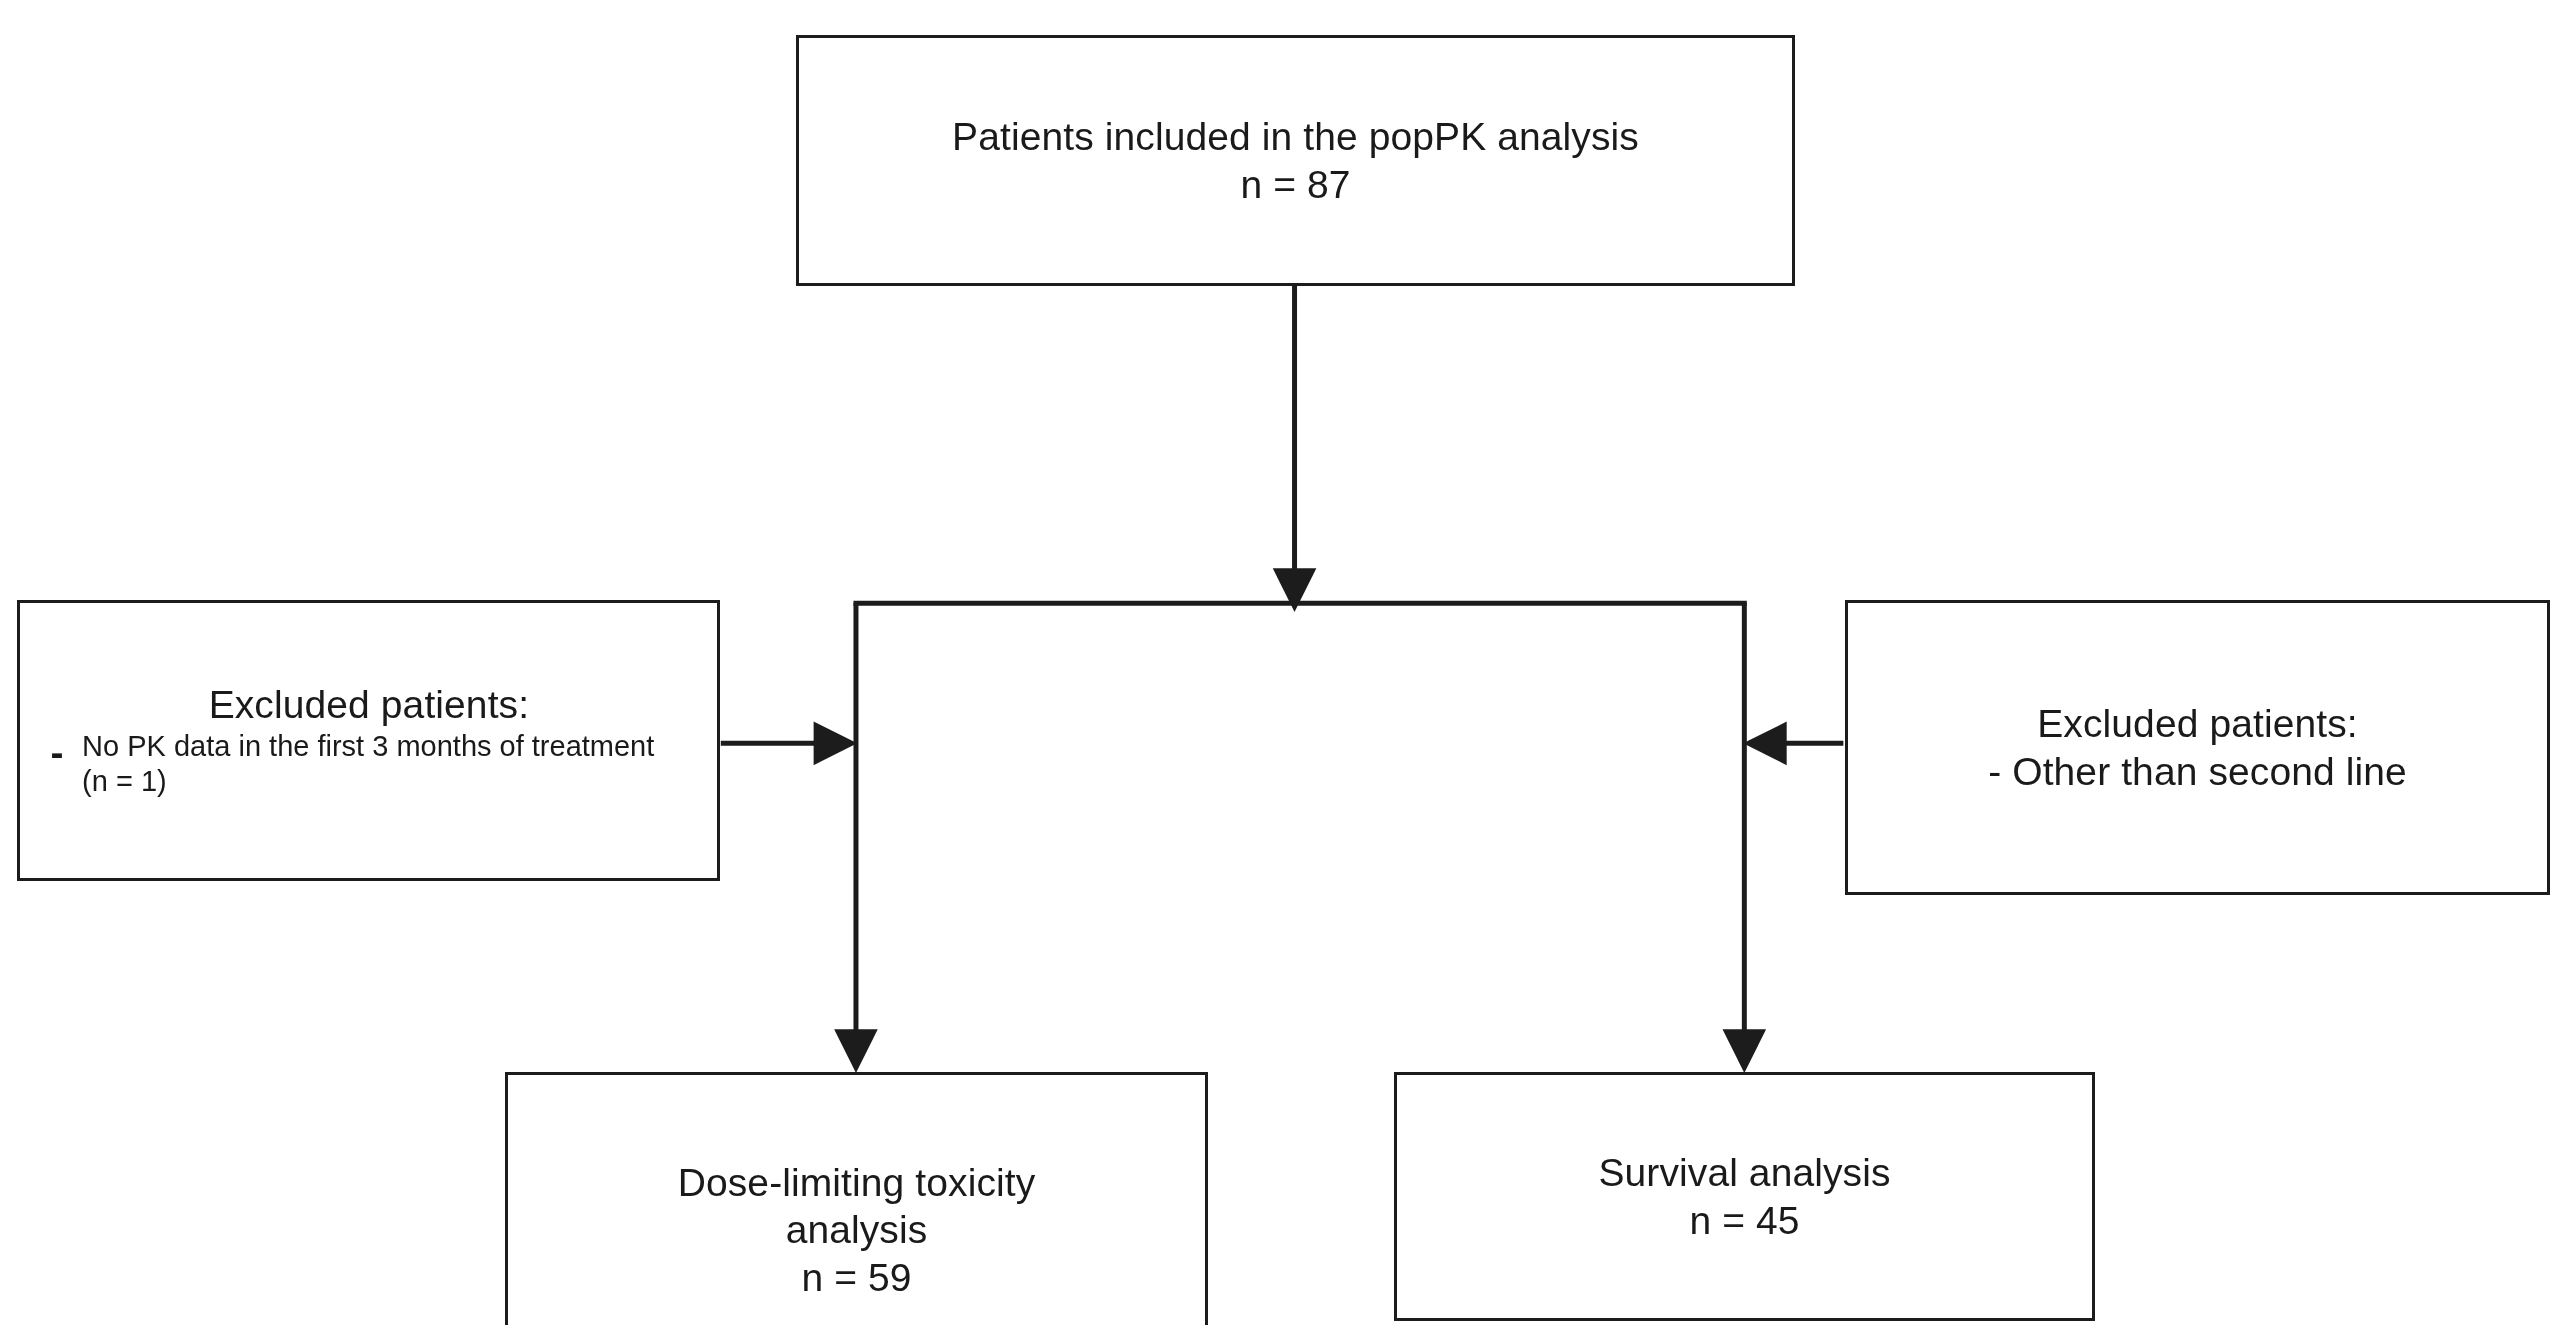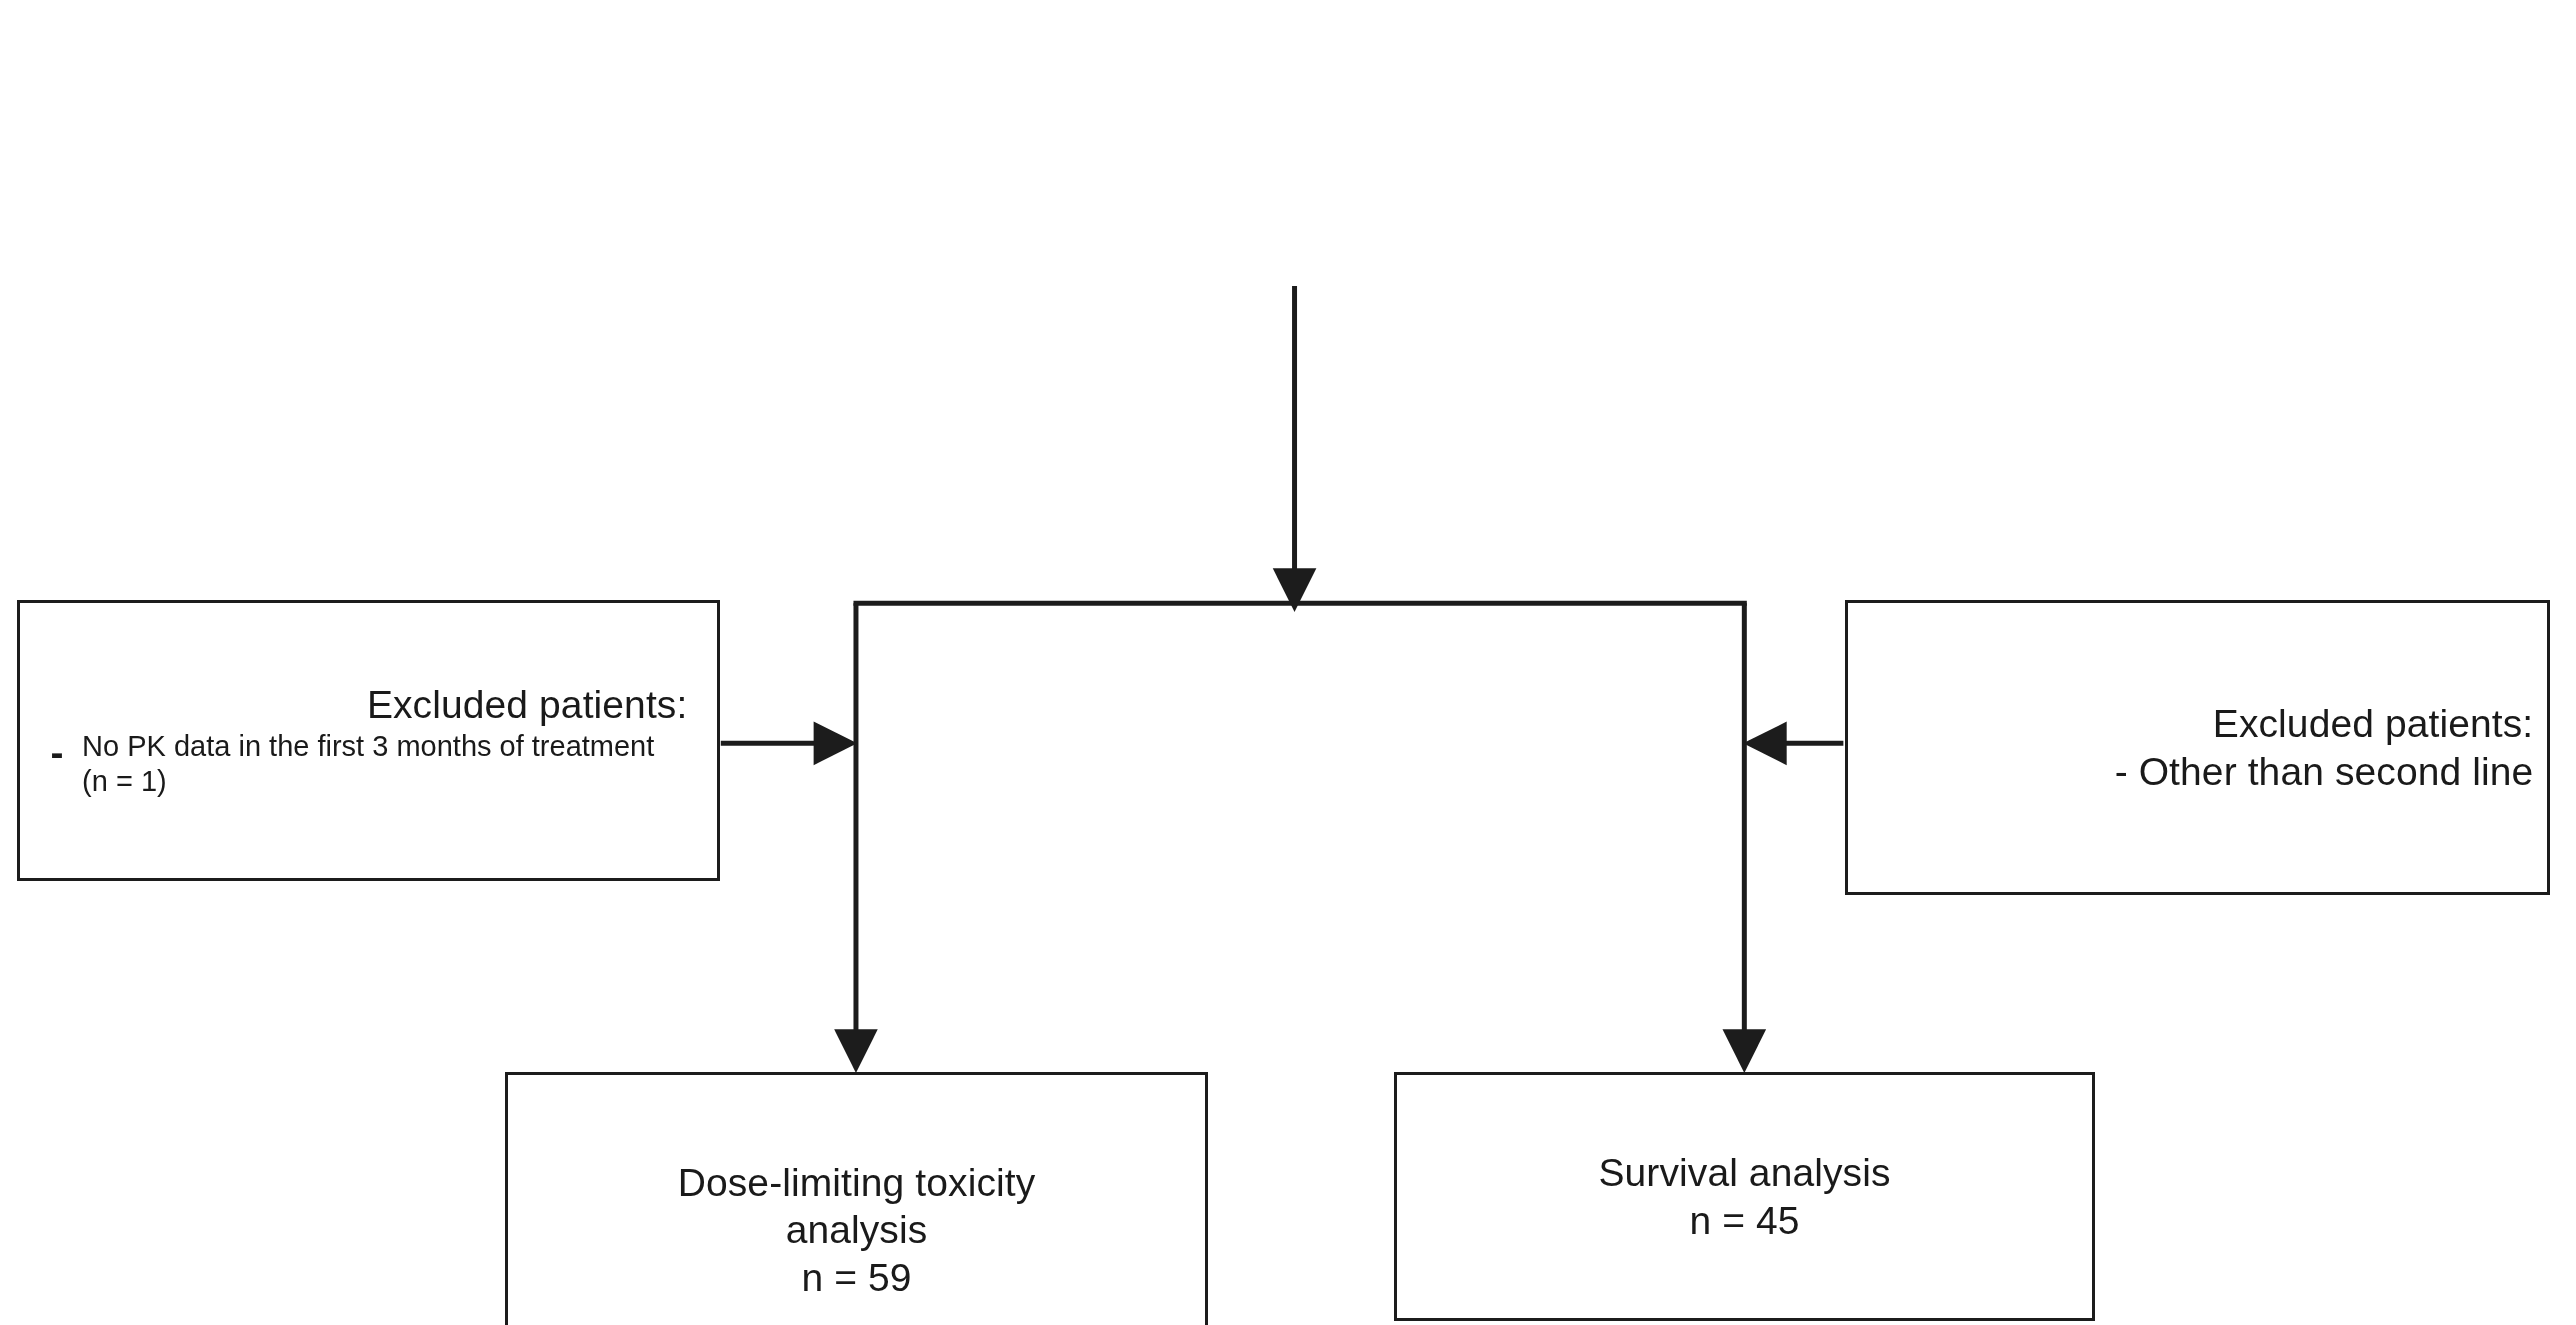--- a/index.html
+++ b/index.html
@@ -33,21 +33,21 @@
     border: 3.1px solid #1c1c1c;
     display: flex;
     flex-direction: column;
     justify-content: center;
   }
   .node-box.center-align {
     align-items: center;
     text-align: center;
   }
   .node-box.left-align {
-    align-items: flex-end;
+    align-items: center;
     text-align: left;
   }
   .node-line {
     font-size: 39px;
     line-height: 1.22;
     white-space: pre;
     letter-spacing: 0.1px;
   }
 
   
@@ -128,20 +128,24 @@
       <polygon points="2800,1722 2765,1652 2835,1652" stroke="none"></polygon>
 
       <line x1="1157" y1="1193" x2="1352" y2="1193"></line>
       <polygon points="1376,1193 1306,1158 1306,1228" stroke="none"></polygon>
 
       <line x1="2959" y1="1193" x2="2822" y2="1193"></line>
       <polygon points="2798,1193 2868,1158 2868,1228" stroke="none"></polygon>
     </g>
   </svg>
 
+  <div class="node-box center-align" id="node-poppk">
+    <div class="node-line">Patients included in the popPK analysis</div>
+    <div class="node-line">n = 87</div>
+  </div>
 
   <div class="node-box left-align" id="node-excluded-left">
     <div class="node-line">Excluded patients:</div>
     <div class="bullet-row">
       <span class="bullet-mark">-</span>
       <span class="bullet-text wrapline">No PK data in the first 3 months of treatment (n = 1)</span>
     </div>
   </div>
 
   <div class="node-box left-align" id="node-excluded-right">

